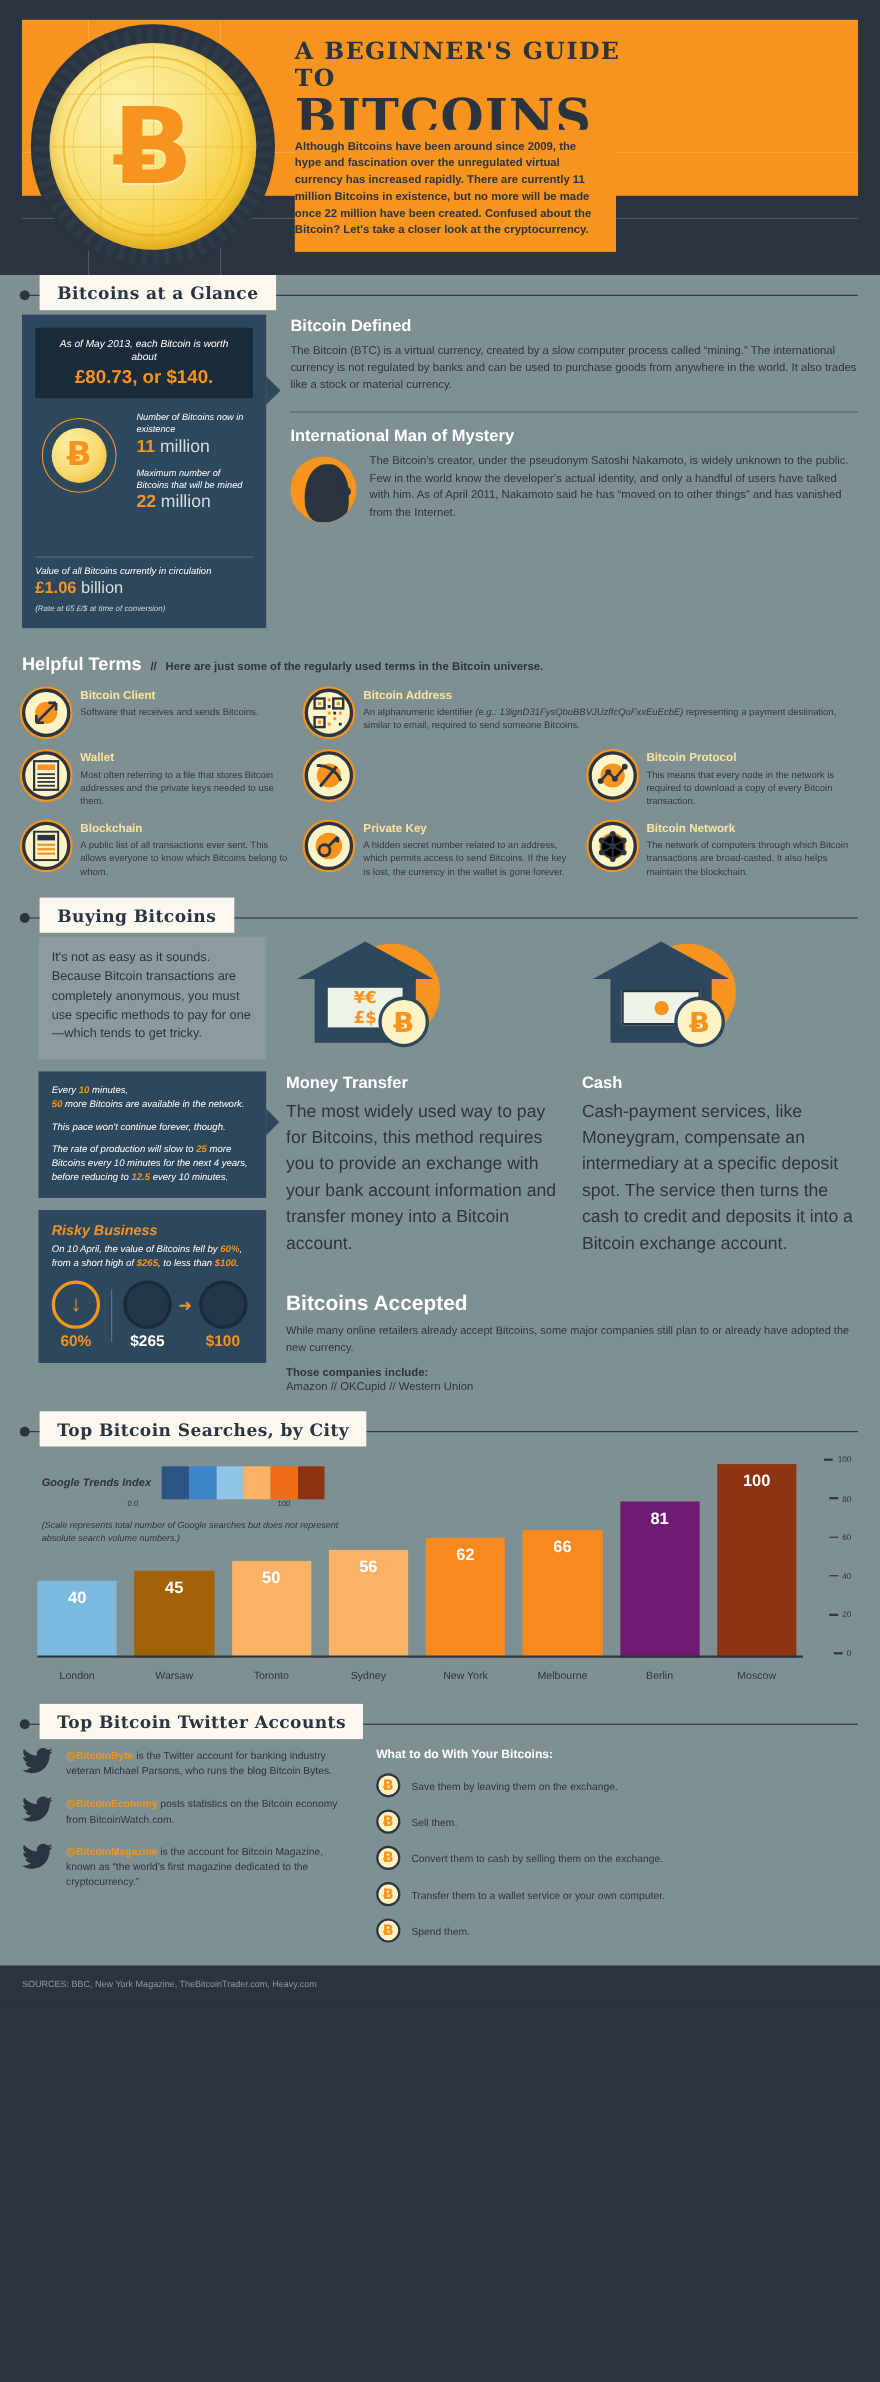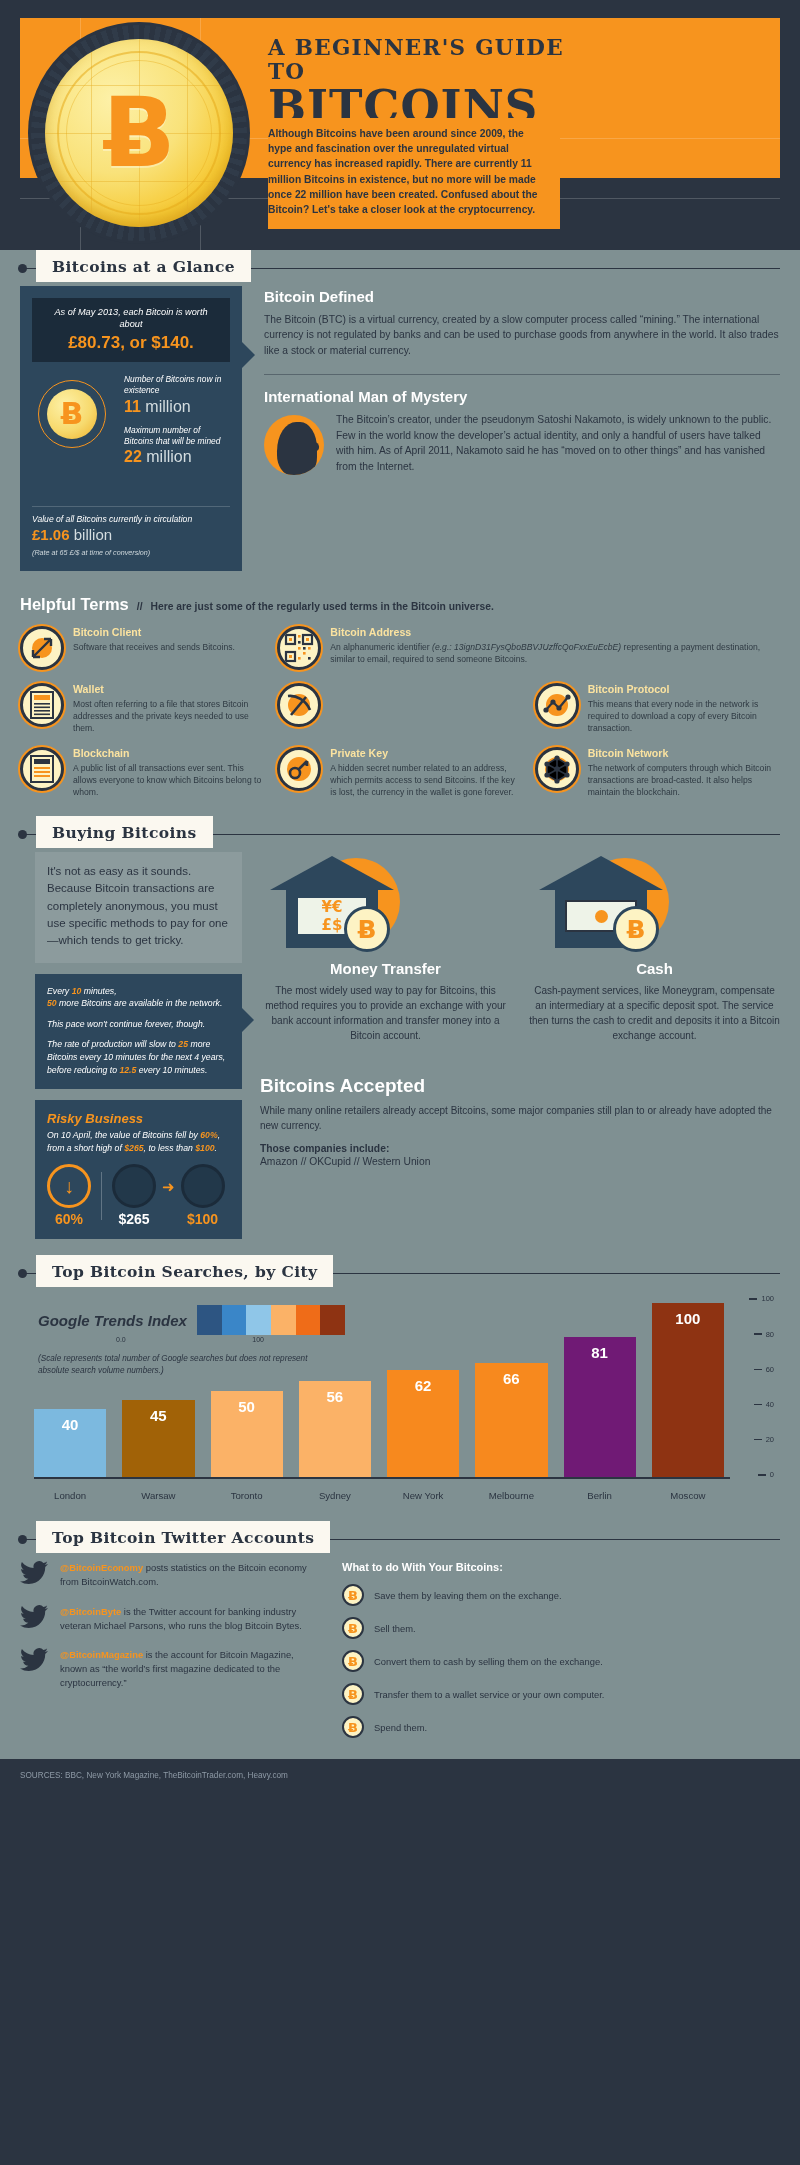--- a/index.html
+++ b/index.html
@@ -188,36 +188,36 @@
   .house .walls { position: absolute; left: 26px; top: 38px; width: 92px; height: 58px; background: #2d475c; }
   .house .win { position: absolute; top: 46px; left: 38px; width: 68px; height: 36px; background: #eef3e8; display:flex; align-items:center; justify-content:center; gap:3px; font-size:15px; font-weight:bold; color:#f7941e; font-family:"DejaVu Sans",sans-serif; }
   .house .bcoin {
     position: absolute; left: 84px; top: 54px; width: 46px; height: 46px; border-radius: 50%;
     background: #fdf3c4; border: 3px solid #2d475c;
     display: flex; align-items: center; justify-content: center;
     font-family: "DejaVu Sans", sans-serif; font-weight: bold; font-size: 25px; color: #f7941e;
   }
   .house .billnote { position:absolute; top:48px; left:36px; width:72px; height:32px; background:#eef3e8; border:2px solid #2b3441; display:flex; align-items:center; justify-content:center; }
   .house .billnote .dot { width:13px; height:13px; border-radius:50%; background:#f7941e; }
-  .pay-cols { display: flex; gap: 18px; margin-top: 0; text-align: center; }
+  .pay-cols { display: flex; gap: 18px; margin-top: 16px; }
   .pay-col { width: 50%; }
   .pay-h { font-size: 15px; font-weight: bold; color: #ffffff; margin-bottom: 6px; }
-  .pay-p { font-size: 10px; line-height: 1.5; color: #2b3441; }
+  .pay-p { font-size: 16px; line-height: 1.5; color: #2b3441; }
   .accepted { margin-top: 16px; }
   .acc-h { font-size: 19px; font-weight: bold; color: #ffffff; margin-bottom: 6px; margin-top: 32px; }
   .acc-p { font-size: 10px; line-height: 1.5; color: #2b3441; }
   .acc-sub { font-size: 10.3px; font-weight: bold; color: #2b3441; margin-top: 10px; }
   .acc-list { font-size: 10.3px; color: #2b3441; margin-top: 2px; }
 
   
   .chartsec { padding: 4px 20px 16px 20px; }
   .chart-box { position: relative; height: 210px; padding-left: 4px; }
   .legend-wrap { position: absolute; left: 18px; top: 10px; width: 330px; }
   .legend-row { display: flex; align-items: center; gap: 10px; }
-  .legend-lbl { font-size: 15px; font-style: italic; font-weight: bold; color: #2b3441; }
+  .legend-lbl { font-size: 10px; font-style: italic; font-weight: bold; color: #2b3441; }
   .legend-bar { display: flex; width: 148px; height: 30px; }
   .legend-bar i { flex: 1; }
   .legend-scale { display: flex; justify-content: space-between; width: 148px; margin-left: 78px; font-size: 7px; color: #2b3441; margin-top: 1px; }
   .legend-note { font-size: 8.2px; font-style: italic; color: #2b3441; line-height: 1.4; margin-top: 10px; width: 270px; }
   .plot { position: absolute; left: 14px; right: 56px; bottom: 26px; top: 8px; display: flex; align-items: flex-end; gap: 16px; }
   .bar-col { flex: 1; display: flex; flex-direction: column; justify-content: flex-end; align-items: center; height: 100%; }
   .bar { width: 100%; position: relative; display: flex; justify-content: center; }
   .bar-val { position: absolute; top: 7px; font-size: 15px; font-weight: bold; color: #ffffff; }
   .axis-line { position: absolute; left: 14px; right: 50px; bottom: 26px; height: 2px; background: #2b3441; }
   .xlabels { position: absolute; left: 14px; right: 56px; bottom: 4px; display: flex; gap: 16px; }
@@ -681,27 +681,27 @@
       <div class="rule-dot"></div>
       <div class="rule-label">Top Bitcoin Twitter Accounts</div>
     </div>
 
     <div class="twit">
       <div class="twit-left" id="twit-list">
           <div class="twit-item">
             <span class="twit-ico"><svg width="28" height="24" viewBox="0 0 28 24">
                 <path fill="#2b3441" d="M28 3c-1 .5-2.1.8-3.3 1A5.7 5.7 0 0 0 27.1.6c-1.1.7-2.4 1.2-3.7 1.4A5.7 5.7 0 0 0 13.6 7c-4.7-.2-8.9-2.5-11.7-6a5.8 5.8 0 0 0 1.8 7.7c-.9 0-1.8-.3-2.6-.7 0 2.8 2 5.1 4.6 5.6-.8.2-1.7.3-2.6.1a5.7 5.7 0 0 0 5.3 4A11.5 11.5 0 0 1 0 20.4 16.2 16.2 0 0 0 8.8 23c10.6 0 16.4-8.8 16.4-16.4v-.7A11.6 11.6 0 0 0 28 3z"></path>
               </svg></span>
-            <span class="twit-txt"><b>@BitcoinEconomy</b> posts statistics on the Bitcoin economy from BitcoinWatch.com.</span>
+            <span class="twit-txt"><b>@BitcoinByte</b> is the Twitter account for banking industry veteran Michael Parsons, who runs the blog Bitcoin Bytes.</span>
           </div>
           <div class="twit-item">
             <span class="twit-ico"><svg width="28" height="24" viewBox="0 0 28 24">
                 <path fill="#2b3441" d="M28 3c-1 .5-2.1.8-3.3 1A5.7 5.7 0 0 0 27.1.6c-1.1.7-2.4 1.2-3.7 1.4A5.7 5.7 0 0 0 13.6 7c-4.7-.2-8.9-2.5-11.7-6a5.8 5.8 0 0 0 1.8 7.7c-.9 0-1.8-.3-2.6-.7 0 2.8 2 5.1 4.6 5.6-.8.2-1.7.3-2.6.1a5.7 5.7 0 0 0 5.3 4A11.5 11.5 0 0 1 0 20.4 16.2 16.2 0 0 0 8.8 23c10.6 0 16.4-8.8 16.4-16.4v-.7A11.6 11.6 0 0 0 28 3z"></path>
               </svg></span>
-            <span class="twit-txt"><b>@BitcoinByte</b> is the Twitter account for banking industry veteran Michael Parsons, who runs the blog Bitcoin Bytes.</span>
+            <span class="twit-txt"><b>@BitcoinEconomy</b> posts statistics on the Bitcoin economy from BitcoinWatch.com.</span>
           </div>
           <div class="twit-item">
             <span class="twit-ico"><svg width="28" height="24" viewBox="0 0 28 24">
                 <path fill="#2b3441" d="M28 3c-1 .5-2.1.8-3.3 1A5.7 5.7 0 0 0 27.1.6c-1.1.7-2.4 1.2-3.7 1.4A5.7 5.7 0 0 0 13.6 7c-4.7-.2-8.9-2.5-11.7-6a5.8 5.8 0 0 0 1.8 7.7c-.9 0-1.8-.3-2.6-.7 0 2.8 2 5.1 4.6 5.6-.8.2-1.7.3-2.6.1a5.7 5.7 0 0 0 5.3 4A11.5 11.5 0 0 1 0 20.4 16.2 16.2 0 0 0 8.8 23c10.6 0 16.4-8.8 16.4-16.4v-.7A11.6 11.6 0 0 0 28 3z"></path>
               </svg></span>
             <span class="twit-txt"><b>@BitcoinMagazine</b> is the account for Bitcoin Magazine, known as “the world’s first magazine dedicated to the cryptocurrency.”</span>
           </div>
         </div>
       <div class="twit-right">
         <div class="twit-h">What to do With Your Bitcoins:</div>

